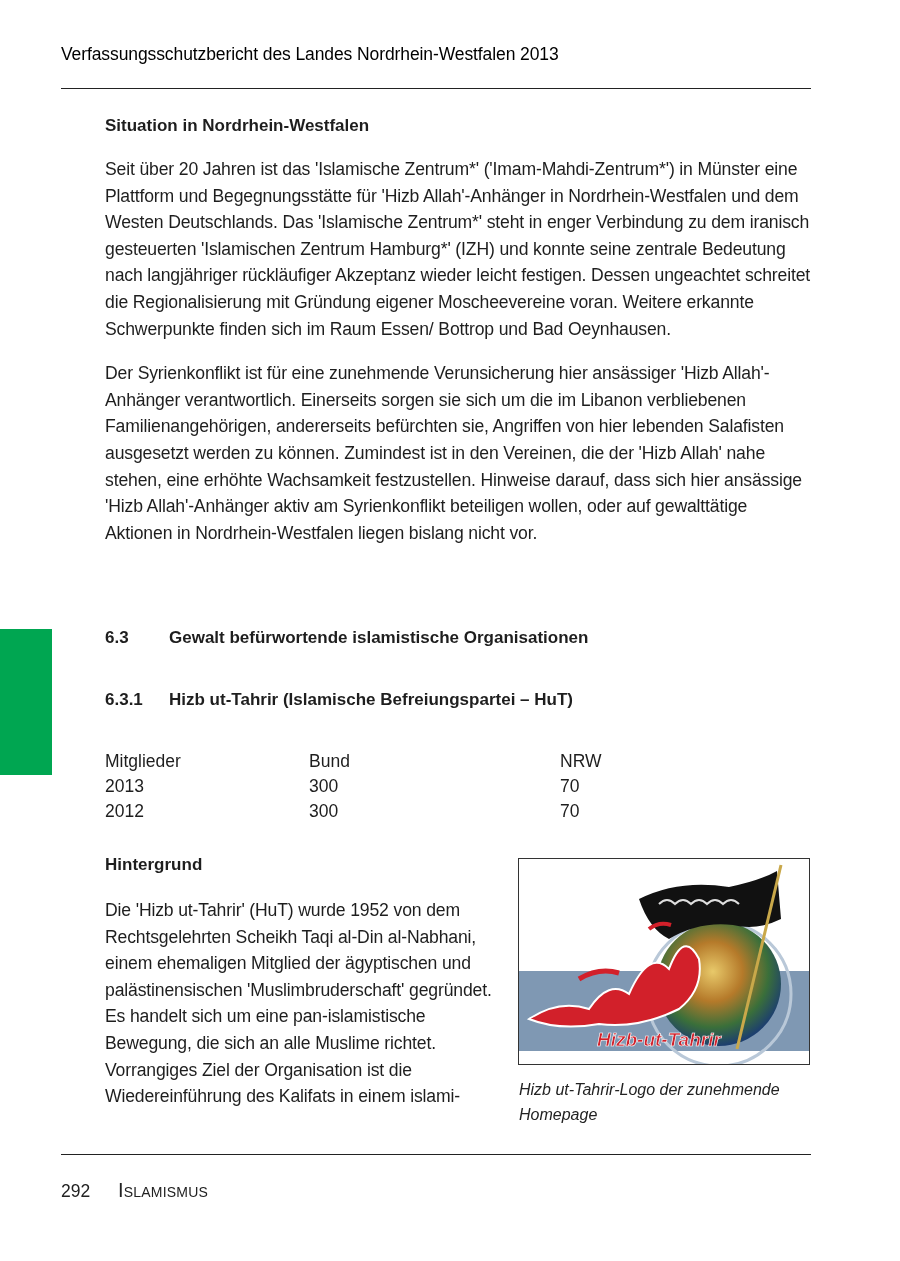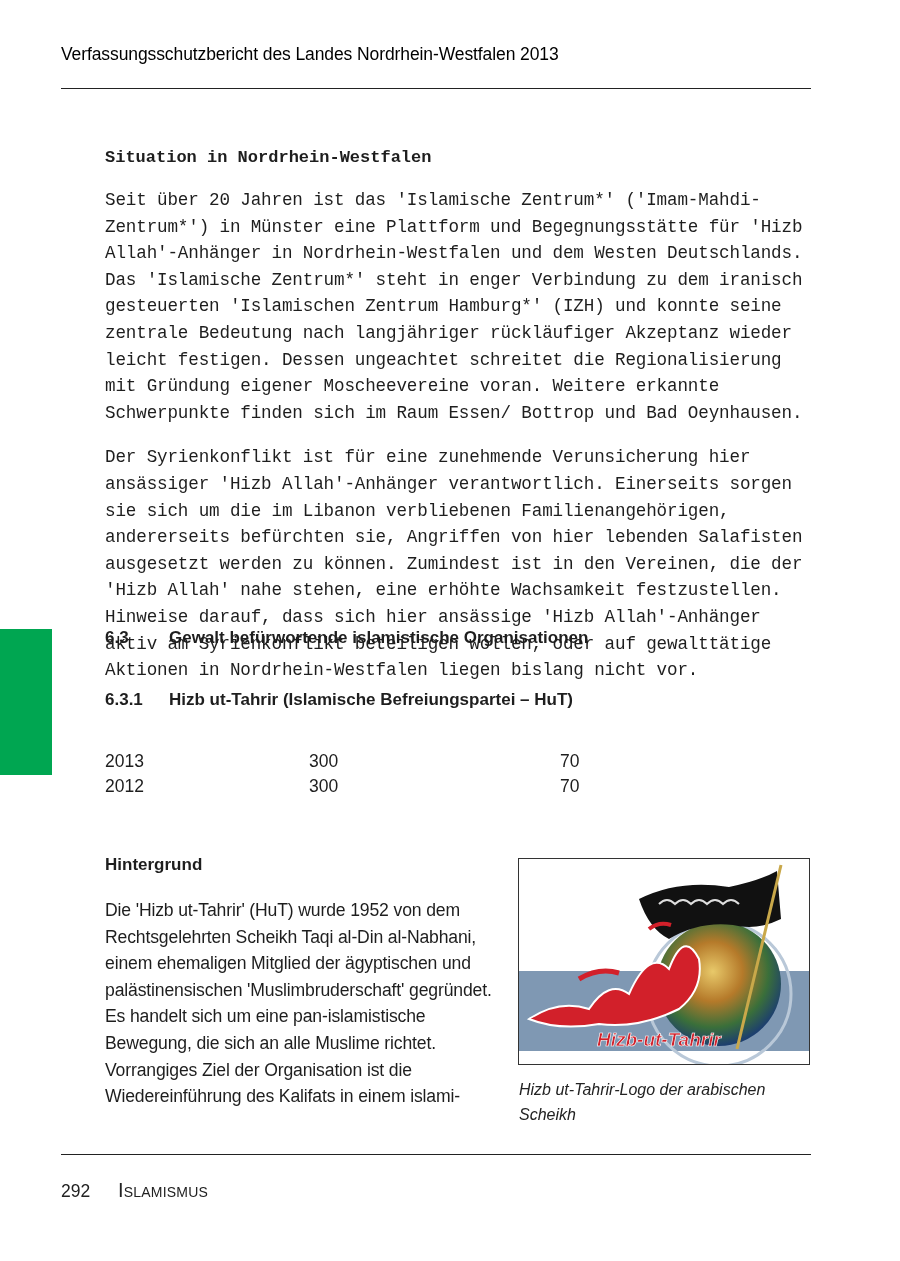--- a/index.html
+++ b/index.html
@@ -44,35 +44,40 @@
     .footer .section { font-variant: small-caps; font-size: 20px; letter-spacing: 0.2px; }
   </style>
 </head>
 <body>
 
 <div class="running-head">Verfassungsschutzbericht des Landes Nordrhein-Westfalen 2013</div>
 <div class="rule top"></div>
 
 <div class="green-tab" style="background: rgb(0, 166, 81);"></div>
 
-<div class="content" style="top:148px;font-family:Liberation Mono, monospace;">
+<div class="content" style="top:116px;">
   <h3 class="h-bold">Situation in Nordrhein-Westfalen</h3>
   <p class="body" style="margin-top:20px;">Seit über 20 Jahren ist das 'Islamische Zentrum*' ('Imam-Mahdi-Zentrum*') in Münster eine Plattform und Begegnungsstätte für 'Hizb Allah'-Anhänger in Nordrhein-Westfa­len und dem Westen Deutschlands. Das 'Islamische Zentrum*' steht in enger Verbin­dung zu dem iranisch gesteuerten 'Islamischen Zentrum Hamburg*' (IZH) und konnte seine zentrale Bedeutung nach langjähriger rückläufiger Akzeptanz wieder leicht festigen. Dessen ungeachtet schreitet die Regionalisierung mit Gründung eigener Moscheevereine voran. Weitere erkannte Schwerpunkte finden sich im Raum Essen/ Bottrop und Bad Oeynhausen.</p>
   <p class="body" style="margin-top:18px;">Der Syrienkonflikt ist für eine zunehmende Verunsicherung hier ansässiger 'Hizb Allah'-Anhänger verantwortlich. Einerseits sorgen sie sich um die im Libanon verblie­benen Familienangehörigen, andererseits befürchten sie, Angriffen von hier lebenden Salafisten ausgesetzt werden zu können. Zumindest ist in den Vereinen, die der 'Hizb Allah' nahe stehen, eine erhöhte Wachsamkeit festzustellen. Hinweise darauf, dass sich hier ansässige 'Hizb Allah'-Anhänger aktiv am Syrienkonflikt beteiligen wollen, oder auf gewalttätige Aktionen in Nordrhein-Westfalen liegen bislang nicht vor.</p>
 </div>
 
 <div class="num-head" style="top:628px;">
   <span class="num">6.3</span><span>Gewalt befürwortende islamistische Organisationen</span>
 </div>
 
 <div class="num-head" style="top:690px;">
   <span class="num">6.3.1</span><span>Hizb ut-Tahrir (Islamische Befreiungspartei – HuT)</span>
 </div>
 
 <div class="table">
+  <div class="row">
+    <span class="cell c0">Mitglieder</span>
+    <span class="cell c1">Bund</span>
+    <span class="cell c2">NRW</span>
+  </div>
   <div class="row">
     <span class="cell c0">2013</span>
     <span class="cell c1">300</span>
     <span class="cell c2">70</span>
   </div>
   <div class="row">
     <span class="cell c0">2012</span>
     <span class="cell c1">300</span>
     <span class="cell c2">70</span>
   </div>
@@ -99,18 +104,18 @@
     <circle cx="200" cy="125" r="62" fill="url(#globe)"></circle>
     <path d="M120 40 Q160 20 210 28 Q240 22 258 12 L262 60 Q238 72 214 66 Q180 62 150 80 Q130 70 120 40 Z" fill="#111111"></path>
     <line x1="262" y1="6" x2="218" y2="190" stroke="#c9a84a" stroke-width="3"></line>
     <path d="M140 45 q8 -8 16 0 q8 -8 16 0 q8 -8 16 0 q8 -8 16 0 q8 -8 16 0" stroke="#dddddd" stroke-width="2" fill="none"></path>
     <path d="M10 160 Q40 140 70 150 Q90 120 110 135 Q130 90 150 110 Q165 70 180 100 Q185 130 160 150 Q120 170 80 165 Q40 172 10 160 Z" fill="#d2202a" stroke="#ffffff" stroke-width="2"></path>
     <path d="M60 120 Q80 108 100 114" stroke="#d2202a" stroke-width="5" fill="none"></path>
     <path d="M130 70 Q140 62 152 66" stroke="#d2202a" stroke-width="4" fill="none"></path>
     <text x="78" y="187" font-family="Liberation Sans, sans-serif" font-weight="bold" font-style="italic" font-size="19" fill="#d2202a" stroke="#ffffff" stroke-width="0.6">Hizb-ut-Tahrir</text>
   </svg>
 </div>
-<div class="caption">Hizb ut-Tahrir-Logo der arabischen Scheikh</div>
+<div class="caption">Hizb ut-Tahrir-Logo der zunehmende Homepage</div>
 
 <div class="rule bottom"></div>
 <div class="footer">
   <span class="page-num">292</span><span class="section">Islamismus</span>
 </div>
 
 </body></html>

